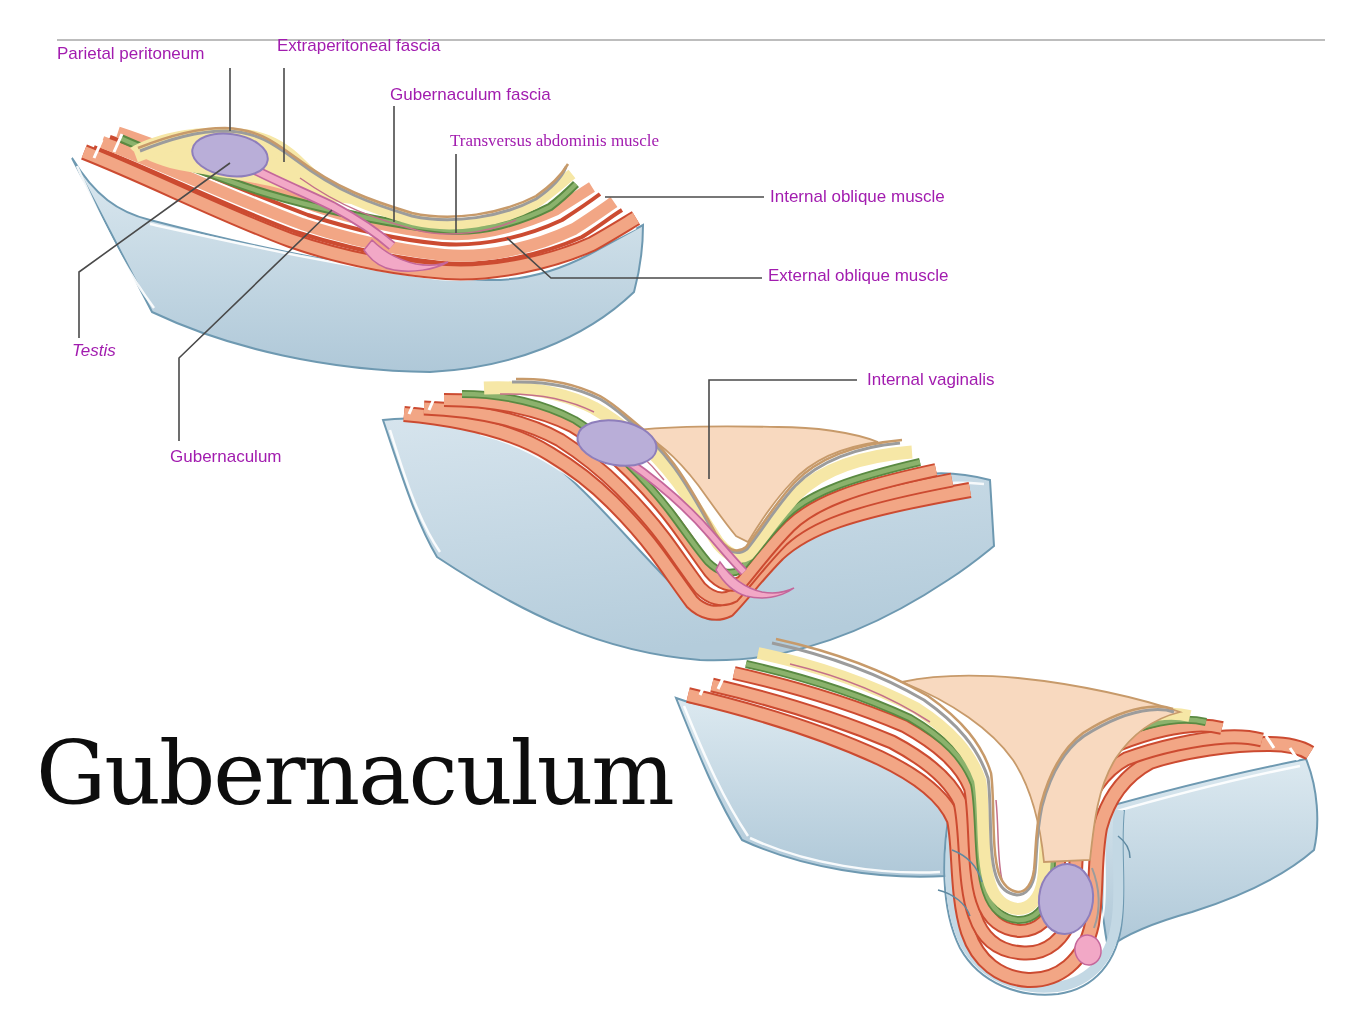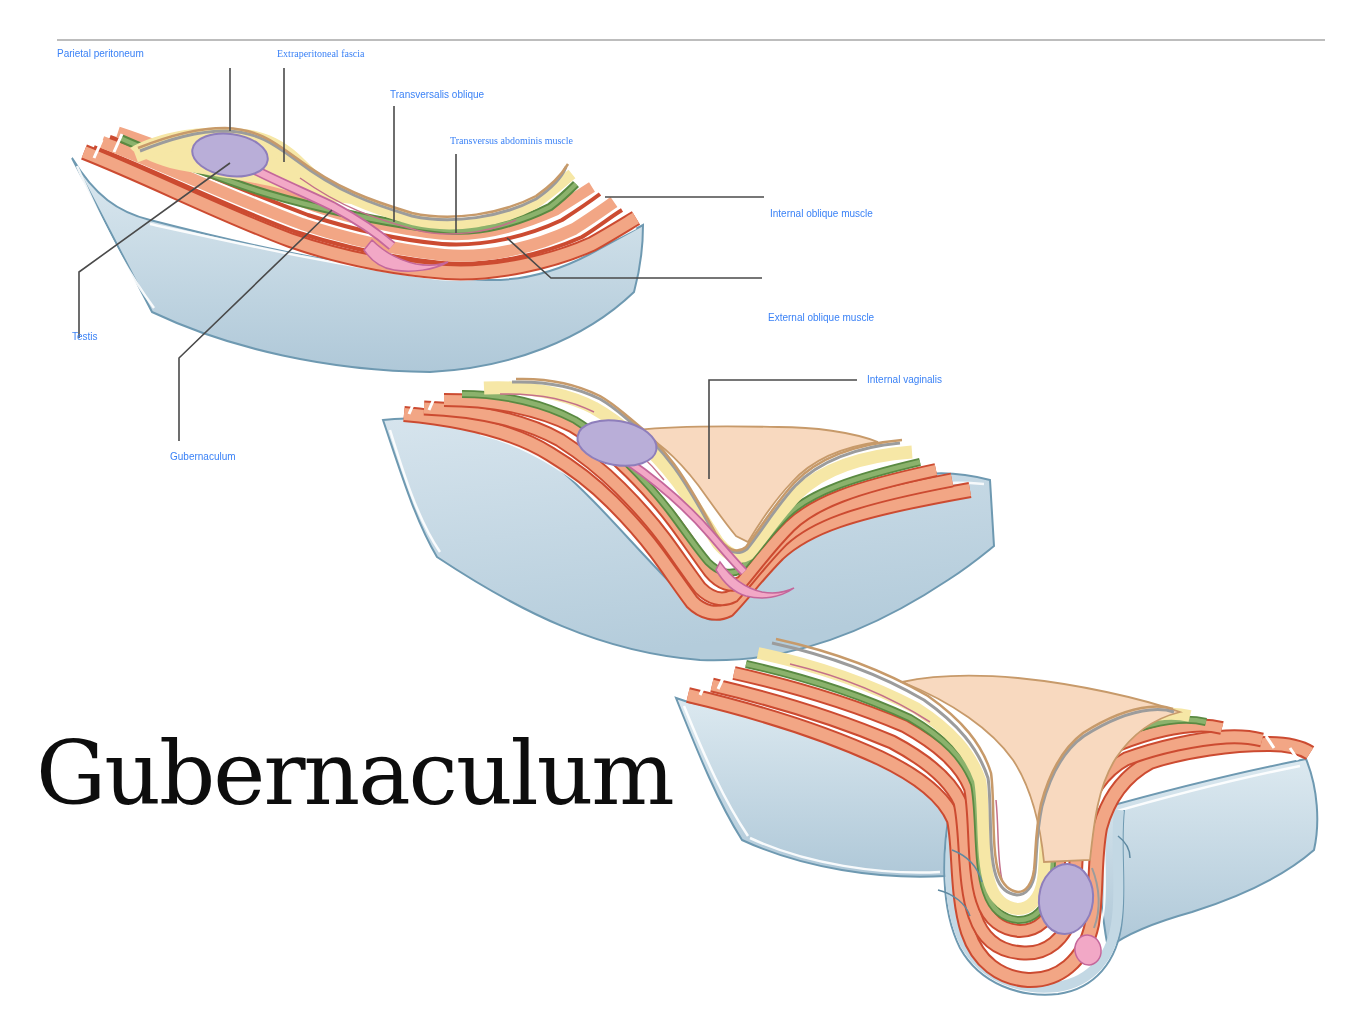--- a/index.html
+++ b/index.html
@@ -1,27 +1,27 @@
 <!DOCTYPE html>
 <html><head>
 <meta charset="utf-8">
 <style>
   html,body{margin:0;padding:0;background:#fff;}
   body{width:1348px;height:1010px;position:relative;overflow:hidden;
        font-family:"Liberation Sans", sans-serif;}
   .stage-canvas{position:absolute;left:0;top:0;width:1348px;height:1010px;}
   .top-rule{position:absolute;left:57px;top:39px;width:1268px;height:2px;background:#bdbdbd;}
-  .anno{position:absolute;color:#3b82f6;font-size:10px;line-height:17px;white-space:nowrap;}
+  .anno{position:absolute;color:#a21caf;font-size:17px;line-height:17px;white-space:nowrap;}
   .anno.parietal{left:57px;top:45px;}
-  .anno.extraperitoneal{left:277px;top:45px;font-family:Liberation Serif, serif;}
+  .anno.extraperitoneal{left:277px;top:37px;}
   .anno.transversalis{left:390px;top:86px;}
   .anno.transversus{left:450px;top:132px;font-family:Liberation Serif, serif;}
-  .anno.internal{left:770px;top:188px;margin-top:17px;}
-  .anno.external{left:768px;top:267px;margin-top:42px;}
-  .anno.testis{left:72px;top:328px;}
+  .anno.internal{left:770px;top:188px;}
+  .anno.external{left:768px;top:267px;}
+  .anno.testis{left:72px;top:342px;font-style:italic;}
   .anno.gubernaculum-sm{left:170px;top:448px;}
   .anno.processus{left:867px;top:371px;}
   .big-title{position:absolute;left:36px;top:722px;color:#0d0d0d;
      font-family:"DejaVu Serif", serif;font-size:88px;letter-spacing:-2px;font-weight:400;}
 </style>
 </head>
 <body>
 
 <div class="top-rule"></div>
 
@@ -132,21 +132,21 @@
     <path d="M 605,197 L 764,197"></path>
     <path d="M 507,238 L 551,278 L 762,278"></path>
     <path d="M 230,163 L 79,272 L 79,338"></path>
     <path d="M 332,210 L 179,358 L 179,441"></path>
     <path d="M 709,479 L 709,380 L 857,380"></path>
   </g>
 </svg>
 
 <div class="anno parietal">Parietal peritoneum</div>
 <div class="anno extraperitoneal">Extraperitoneal fascia</div>
-<div class="anno transversalis">Transversalis oblique</div>
+<div class="anno transversalis">Gubernaculum fascia</div>
 <div class="anno transversus">Transversus abdominis muscle</div>
 <div class="anno internal">Internal oblique muscle</div>
 <div class="anno external">External oblique muscle</div>
 <div class="anno testis">Testis</div>
 <div class="anno gubernaculum-sm">Gubernaculum</div>
 <div class="anno processus">Internal vaginalis</div>
 
 <div class="big-title">Gubernaculum</div>
 
 </body></html>

